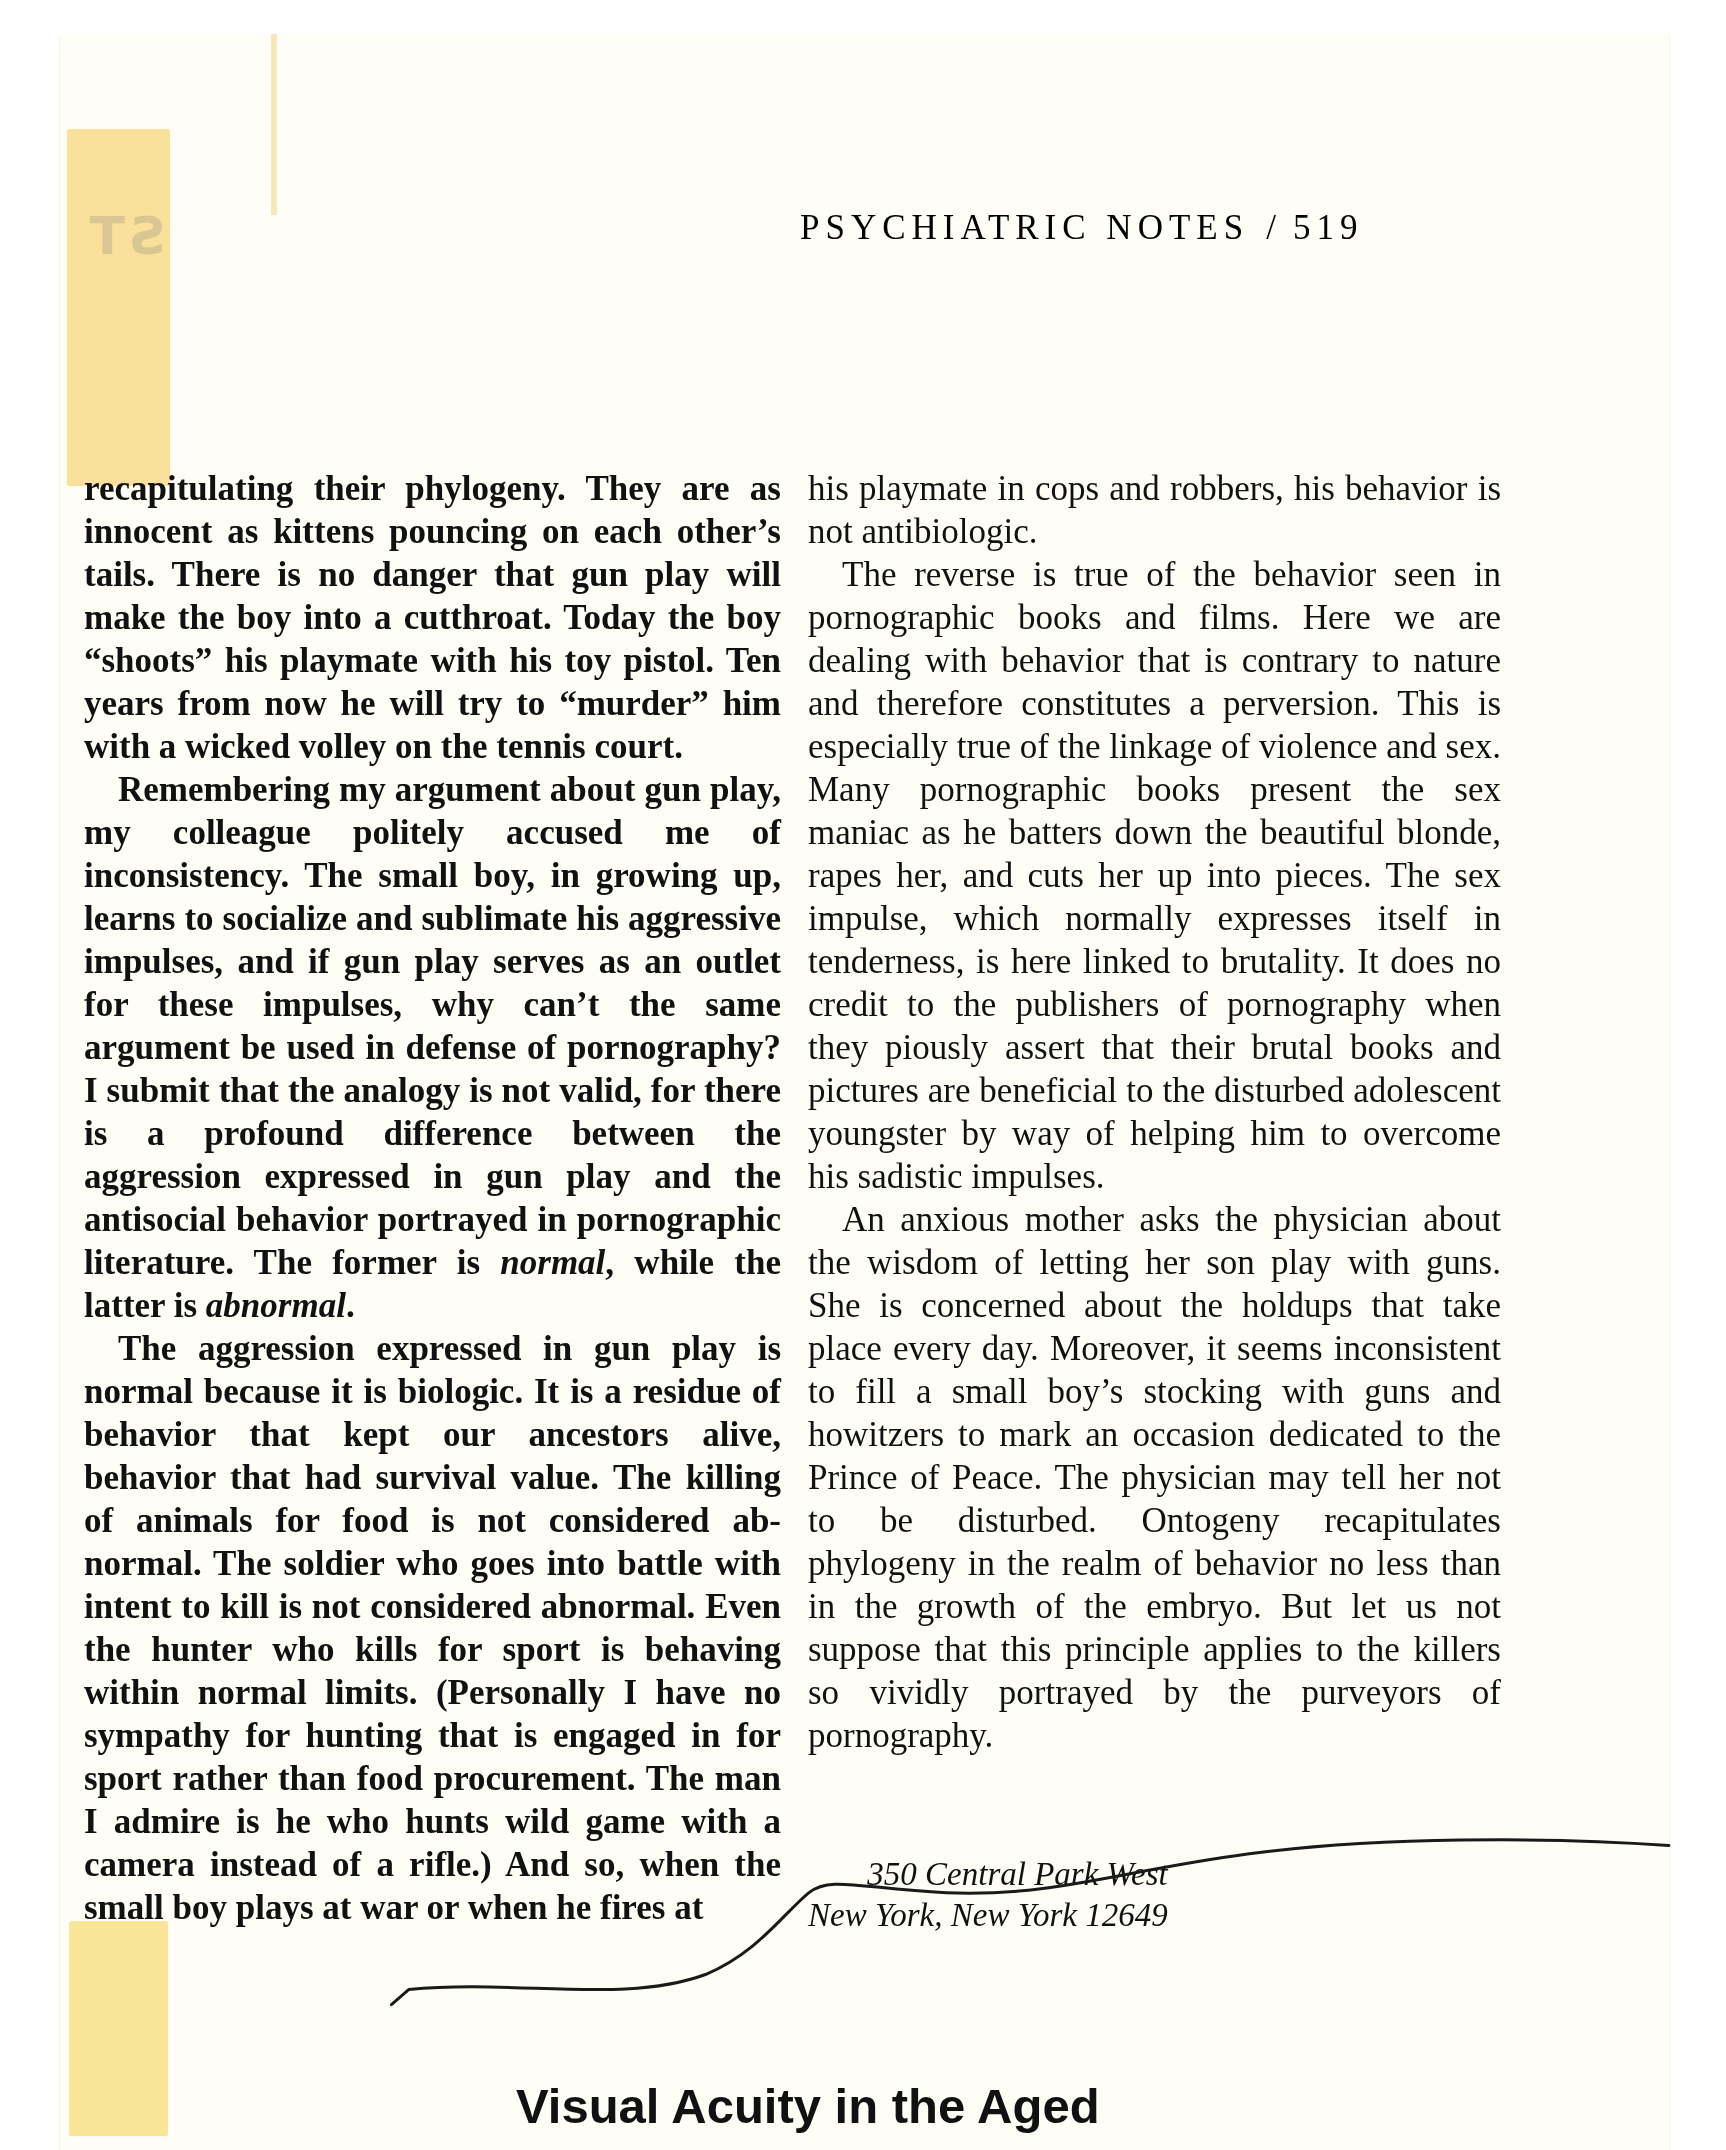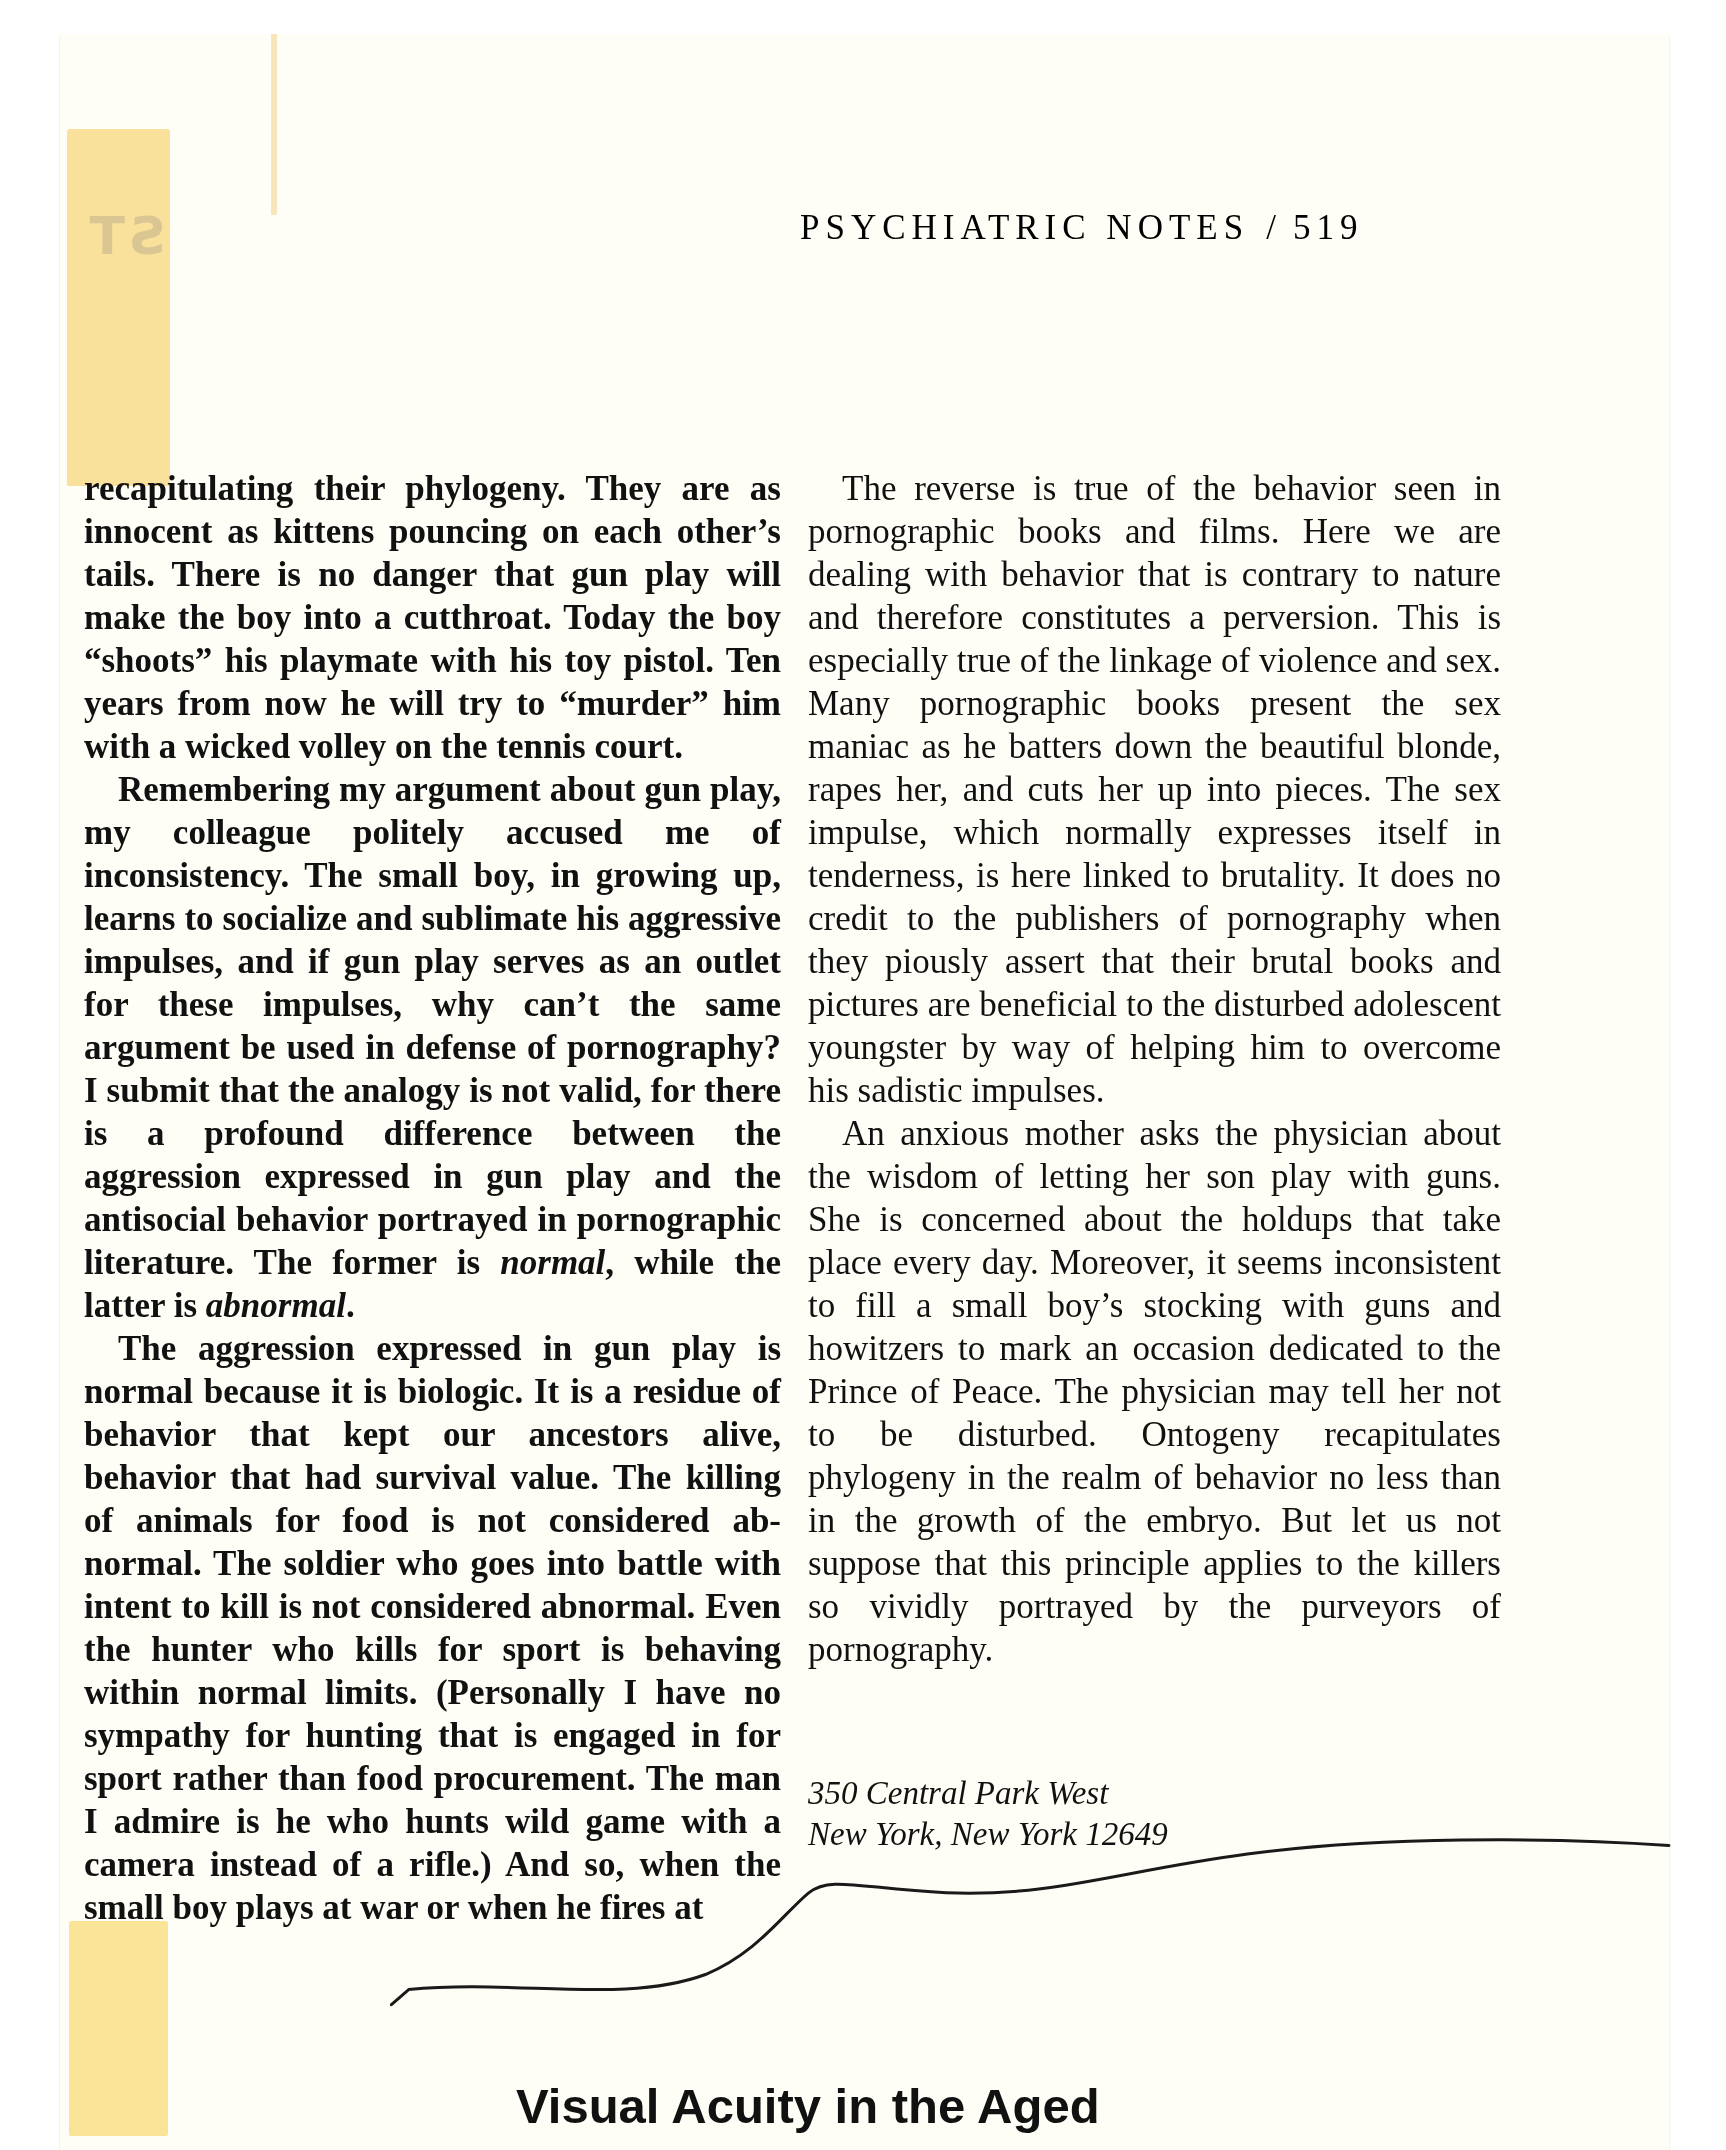--- a/index.html
+++ b/index.html
@@ -62,24 +62,25 @@
     hyphens: manual;
   }
   .col.left { left: 84px; font-weight: bold; }
   .col.right { left: 808px; width: 693px; }
   .col p { margin: 0; text-indent: 0; }
   .col p.indent { text-indent: 34px; }
   .col em { font-style: italic; }
 
   .signature {
     position: absolute;
-    left: 808px; top: 1773px;
+    left: 808px; top: 1854px;
     font-style: italic;
     font-size: 33px;
     line-height: 41px;
+    text-align: right;
   }
 
   .pen-mark { position: absolute; left: 0; top: 0; pointer-events: none; }
 
   .article-title {
     position: absolute;
     left: 516px; top: 2078px;
     font-family: "Liberation Sans", "DejaVu Sans", sans-serif;
     font-weight: bold;
     font-size: 49px;
@@ -108,20 +109,21 @@
 <div class="running-head">
   <span>PSYCHIATRIC NOTES</span><span class="sep">/</span><span>519</span>
 </div>
 
 <div class="col left">
     <p><span>recapitulating their phylogeny. They are as innocent as kittens pouncing on each other’s tails. There is no danger that gun play will make the boy into a cutthroat. Today the boy “shoots” his playmate with his toy pistol. Ten years from now he will try to “murder” him with a wicked volley on the tennis court.</span></p>
     <p class="indent"><span>Remembering my argument about gun play, my colleague politely accused me of inconsistency. The small boy, in growing up, learns to socialize and sublimate his aggres­sive impulses, and if gun play serves as an outlet for these impulses, why can’t the same argument be used in defense of pornography? I submit that the analogy is not valid, for there is a profound difference between the aggression expressed in gun play and the antisocial behavior portrayed in pornographic literature. The former is </span><em>normal</em><span>, while the latter is </span><em>abnormal</em><span>.</span></p>
     <p class="indent"><span>The aggression expressed in gun play is normal because it is biologic. It is a residue of behavior that kept our ancestors alive, behavior that had survival value. The killing of animals for food is not considered ab­normal. The soldier who goes into battle with intent to kill is not considered abnormal. Even the hunter who kills for sport is behaving within normal limits. (Personally I have no sympathy for hunting that is engaged in for sport rather than food procurement. The man I admire is he who hunts wild game with a camera instead of a rifle.) And so, when the small boy plays at war or when he fires at</span></p>
   </div>
 <div class="col right">
+    <p><span>his playmate in cops and robbers, his be­havior is not antibiologic.</span></p>
     <p class="indent"><span>The reverse is true of the behavior seen in pornographic books and films. Here we are dealing with behavior that is contrary to nature and therefore constitutes a perversion. This is especially true of the linkage of vio­lence and sex. Many pornographic books present the sex maniac as he batters down the beautiful blonde, rapes her, and cuts her up into pieces. The sex impulse, which nor­mally expresses itself in tenderness, is here linked to brutality. It does no credit to the publishers of pornography when they piously assert that their brutal books and pictures are beneficial to the disturbed adolescent youngster by way of helping him to overcome his sadistic impulses.</span></p>
     <p class="indent"><span>An anxious mother asks the physician about the wisdom of letting her son play with guns. She is concerned about the holdups that take place every day. Moreover, it seems inconsistent to fill a small boy’s stocking with guns and howitzers to mark an occasion dedicated to the Prince of Peace. The physi­cian may tell her not to be disturbed. Ontog­eny recapitulates phylogeny in the realm of behavior no less than in the growth of the embryo. But let us not suppose that this principle applies to the killers so vividly portrayed by the purveyors of pornography.</span></p>
   </div>
 
 <div class="signature">
   <div>350 Central Park West</div>
   <div>New York, New York 12649</div>
 </div>
 
 <svg class="pen-mark" width="1727" height="2715" viewBox="0 0 4015 6311">

